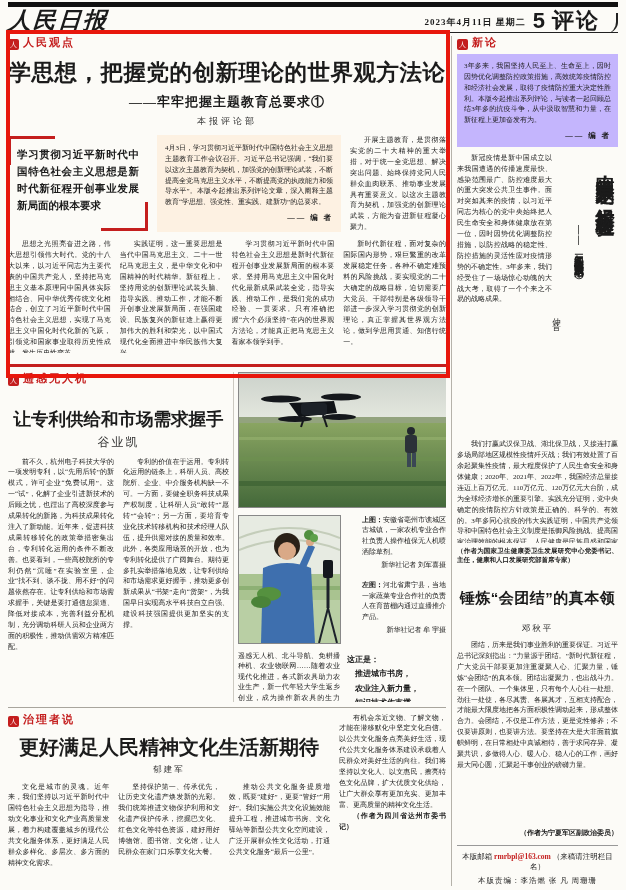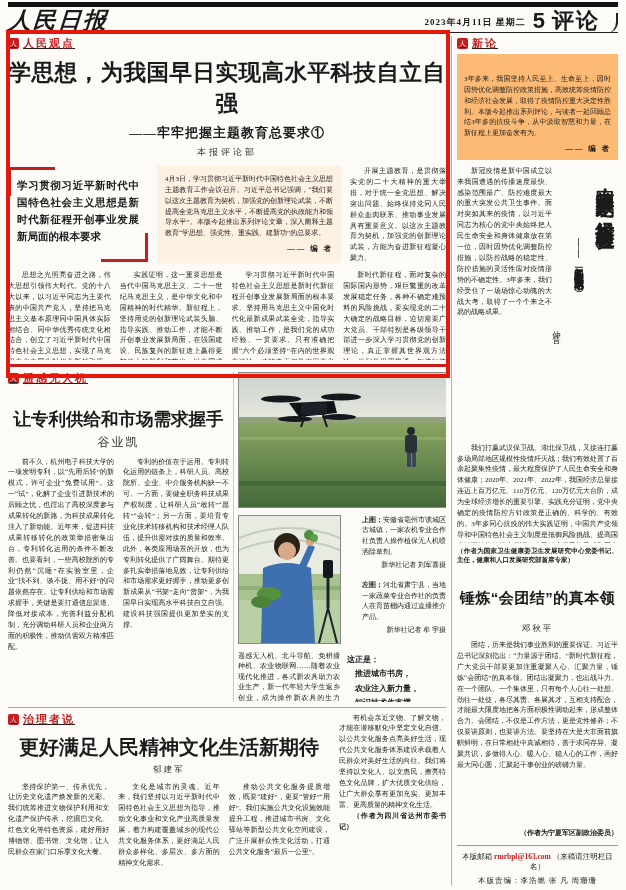--- a/index.html
+++ b/index.html
@@ -13,21 +13,21 @@
   .header-right{display:flex;align-items:flex-end;gap:7px;padding-bottom:1px;}
   .date{font-size:9px;font-weight:bold;letter-spacing:1px;padding-bottom:2px;}
   .page-num{font-size:22px;font-weight:900;font-family:"Liberation Sans",sans-serif;line-height:.85;}
   .section-name{font-size:22px;font-weight:900;font-family:"Liberation Sans",sans-serif;line-height:.85;letter-spacing:2px;}
   .header-curve{width:9px;height:20px;border-right:2px solid #222;border-bottom-right-radius:11px;margin-bottom:-2px;}
   .content{position:absolute;top:36px;left:8px;right:8px;bottom:4px;display:flex;}
   .left-region{width:438px;flex:none;}
   .divider-v{width:1px;background:#b5b2aa;margin:0 5px;flex:none;}
   .right-col{flex:1;display:flex;flex-direction:column;overflow:hidden;}
 
-  .section-label{display:flex;align-items:center;gap:4px;height:14px;text-decoration:underline;}
+  .section-label{display:flex;align-items:flex-end;gap:4px;height:14px;}
   .label-icon{width:11px;height:11px;background:#c41e1e;color:#fff;font-size:7px;line-height:11px;
               text-align:center;border-radius:2px;font-family:"Liberation Sans",sans-serif;flex:none;}
   .label-text{color:#c41e1e;font-weight:bold;font-size:11px;font-family:"Liberation Sans",sans-serif;letter-spacing:2px;}
 
   .a1{height:324px;overflow:hidden;}
   .a1-title{text-align:center;font-family:"Liberation Sans",sans-serif;font-weight:900;font-size:22.5px;margin:7px 0 1px;letter-spacing:.5px;}
   .a1-subtitle{text-align:center;font-size:13px;font-weight:bold;margin:5px 0 1px;letter-spacing:1px;}
   .a1-byline{text-align:center;font-size:9px;margin:4px 0 7px;letter-spacing:3px;color:#333;}
   .a1-row1{display:flex;gap:9px;height:97px;overflow:hidden;}
   .pullquote{width:122px;flex:none;position:relative;padding:11px 9px 9px;font-weight:bold;font-size:10.5px;line-height:1.62;text-align:justify;}
@@ -60,21 +60,21 @@
 
   .gray-rule{height:1px;background:#a8a59d;margin:5px 0 5px;}
   .governance{display:flex;gap:9px;height:178px;overflow:hidden;}
   .gov-left{width:322px;flex:none;}
   .gov-title{font-family:"Liberation Sans",sans-serif;font-weight:900;font-size:20px;text-align:center;margin:7px 0 1px;}
   .gov-byline{text-align:center;font-size:8.5px;margin:3px 0 6px;letter-spacing:2px;color:#333;}
   .gov-cols{display:flex;gap:9px;height:96px;overflow:hidden;}
   .gov-right{flex:1;overflow:hidden;}
   .endnote{font-weight:bold;}
 
-  .xinlun-box{background:#fdba74;padding:20px 7px 5px;font-size:7px;line-height:1.55;text-align:justify;margin-top:4px;}
+  .xinlun-box{background:#c4b5fd;padding:7px 7px 5px;font-size:7px;line-height:1.55;text-align:justify;margin-top:4px;}
   .xinlun-main{display:flex;margin-top:6px;height:316px;overflow:hidden;}
   .xl-narrow{width:95px;flex:none;overflow:hidden;}
   .xl-vert{flex:1;writing-mode:vertical-rl;overflow:hidden;padding-top:8px;}
   .vt-title{display:block;font-family:"Liberation Sans",sans-serif;font-weight:900;font-size:19px;letter-spacing:1.5px;margin-left:7px;}
   .vt-subtitle{display:block;font-size:9.5px;font-weight:bold;padding-top:64px;margin-left:9px;letter-spacing:1px;}
   .vt-author{display:block;font-size:8.5px;padding-top:150px;letter-spacing:4px;}
   .xl-wide{margin-top:5px;height:116px;}
   .xl-note{font-size:6.5px;font-weight:bold;line-height:1.5;margin-top:3px;text-align:justify;}
 
   .unity{margin-top:9px;}
@@ -107,21 +107,21 @@
 
   <div class="content">
 
     <div class="left-region">
 
       <section class="a1">
         <div class="section-label">
           <span class="label-icon">人</span>
           <span class="label-text">人民观点</span>
         </div>
-        <h1 class="a1-title">学思想，为我国早日实现高水平科技自立自强</h1>
+        <h1 class="a1-title">学思想，把握党的创新理论的世界观方法论</h1>
         <div class="a1-subtitle">——牢牢把握主题教育总要求①</div>
         <div class="a1-byline">本报评论部</div>
         <div class="a1-row1">
           <div class="pullquote">学习贯彻习近平新时代中国特色社会主义思想是新时代新征程开创事业发展新局面的根本要求</div>
           <div class="editor-box">
             <span>4月3日，学习贯彻习近平新时代中国特色社会主义思想主题教育工作会议召开。习近平总书记强调，“我们要以这次主题教育为契机，加强党的创新理论武装，不断提高全党马克思主义水平，不断提高党的执政能力和领导水平”。本版今起推出系列评论文章，深入阐释主题教育“学思想、强党性、重实践、建新功”的总要求。</span>
             <div class="editor-sign">—— 编  者</div>
           </div>
           <div class="smalltext colx">
             <p>开展主题教育，是贯彻落实党的二十大精神的重大举措，对于统一全党思想、解决突出问题、始终保持党同人民群众血肉联系、推动事业发展具有重要意义。以这次主题教育为契机，加强党的创新理论武装，方能为奋进新征程凝心聚力。</p>
@@ -261,24 +261,24 @@
       <section class="governance">
         <div class="gov-left">
           <div class="section-label">
             <span class="label-icon">人</span>
             <span class="label-text">治理者说</span>
           </div>
           <h2 class="gov-title">更好满足人民精神文化生活新期待</h2>
           <div class="gov-byline">郁建军</div>
           <div class="gov-cols">
             <div class="smalltext colx">
+                <p>文化是城市的灵魂。近年来，我们坚持以习近平新时代中国特色社会主义思想为指导，推动文化事业和文化产业高质量发展，着力构建覆盖城乡的现代公共文化服务体系，更好满足人民群众多样化、多层次、多方面的精神文化需求。</p>
+              </div>
+            <div class="smalltext colx">
                 <p>坚持保护第一、传承优先，让历史文化遗产焕发新的光彩。我们统筹推进文物保护利用和文化遗产保护传承，挖掘巴文化、红色文化等特色资源，建好用好博物馆、图书馆、文化馆，让人民群众在家门口乐享文化大餐。</p>
-              </div>
-            <div class="smalltext colx">
-                <p>文化是城市的灵魂。近年来，我们坚持以习近平新时代中国特色社会主义思想为指导，推动文化事业和文化产业高质量发展，着力构建覆盖城乡的现代公共文化服务体系，更好满足人民群众多样化、多层次、多方面的精神文化需求。</p>
               </div>
             <div class="smalltext colx">
                 <p>推动公共文化服务提质增效，既要“建好”，更要“管好”“用好”。我们实施公共文化设施效能提升工程，推进城市书房、文化驿站等新型公共文化空间建设，广泛开展群众性文化活动，打通公共文化服务“最后一公里”。</p>
               </div>
           </div>
         </div>
         <div class="gov-right smalltext">
           <p>有机会亲近文物、了解文物，才能在潜移默化中坚定文化自信。以公共文化服务点亮美好生活，现代公共文化服务体系建设承载着人民群众对美好生活的向往。我们将坚持以文化人、以文惠民，擦亮特色文化品牌，扩大优质文化供给，让广大群众享有更加充实、更加丰富、更高质量的精神文化生活。</p>
           <p class="endnote">（作者为四川省达州市委书记）</p>
         </div>

